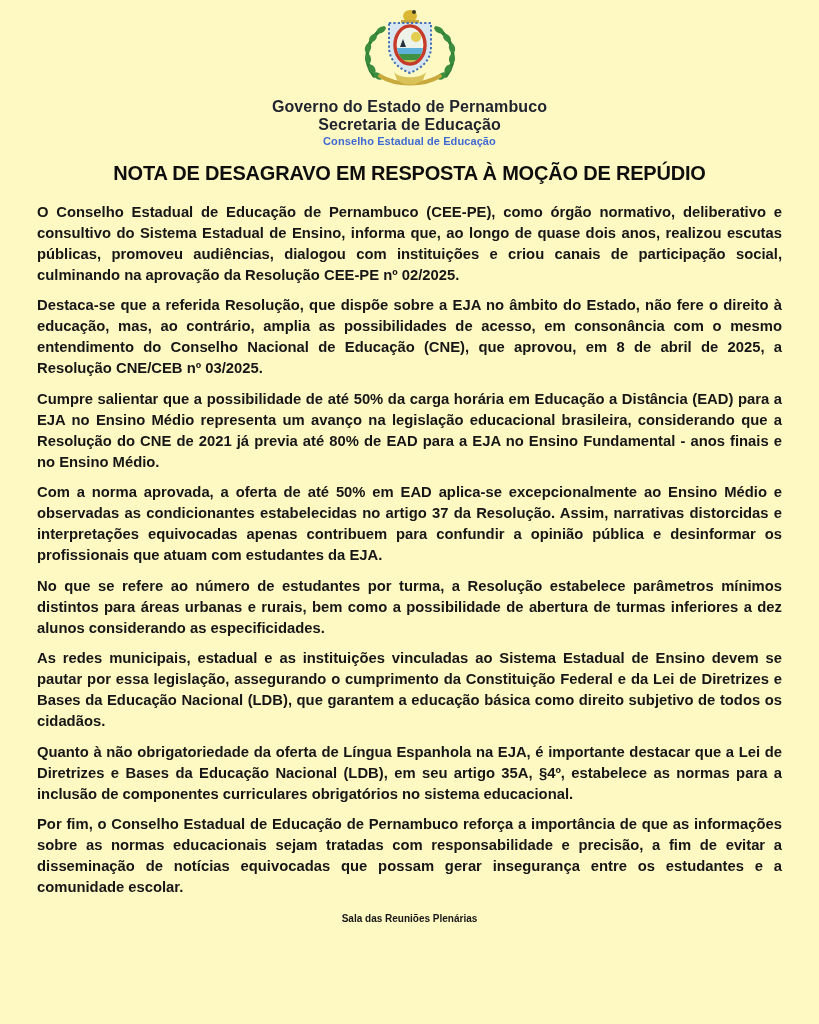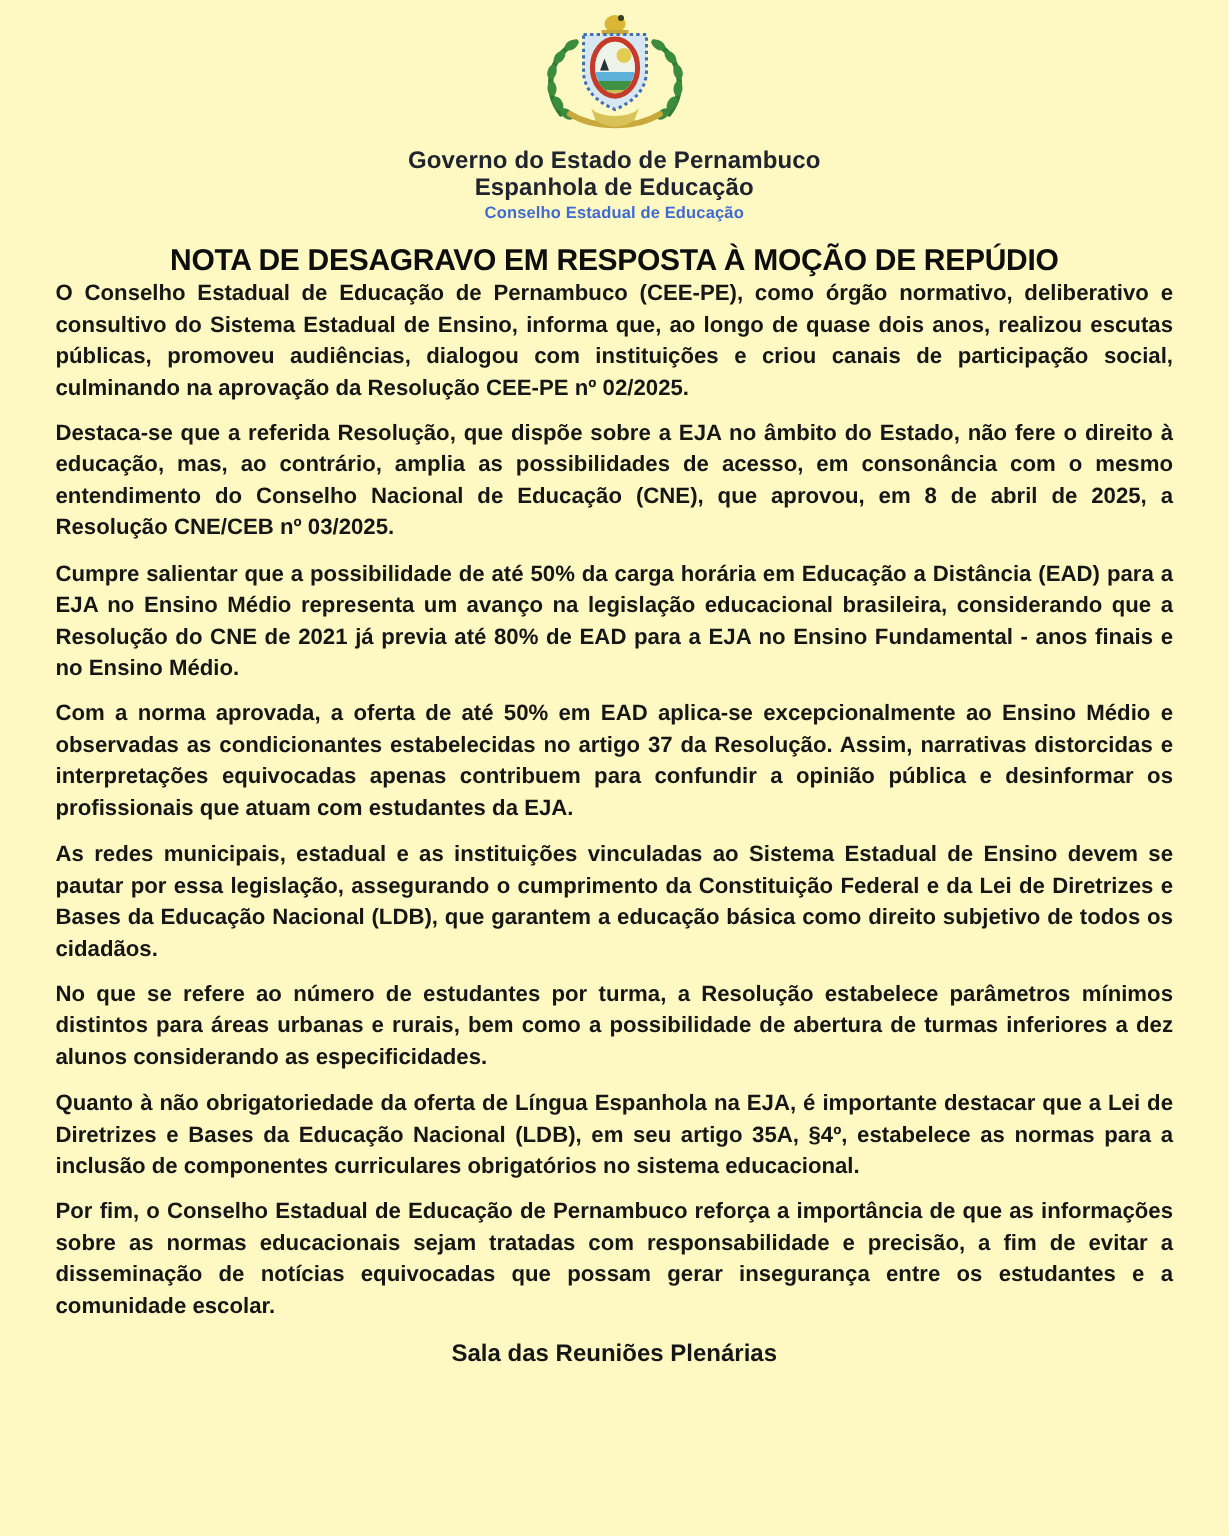--- a/index.html
+++ b/index.html
@@ -28,35 +28,35 @@
     color: var(--council-blue, #3f6ad2);
     letter-spacing: 0.1px;
   }
   .doc-title {
     font-weight: 700;
     font-size: 20px;
     line-height: 23px;
     text-align: center;
     color: #0e0e0e;
     letter-spacing: -0.2px;
-    margin: 11px 0 0 0;
+    margin: 11px 0 17px 0;
   }
   .doc-body p {
     font-weight: 700;
     font-size: 14.8px;
     line-height: 21px;
     text-align: justify;
     color: var(--body-text, #161616);
     margin: 0 0 9.5px 0;
   }
   .doc-footer {
     margin-top: 10px;
     text-align: center;
     font-weight: 700;
-    font-size: 16px;
+    font-size: 10px;
     line-height: 21px;
     color: var(--body-text, #161616);
   }
 </style>
 </head>
 <body>
 
 <div class="page">
 
   <div class="doc-header">
@@ -102,33 +102,33 @@
             <rect x="50" y="42" width="32" height="6" fill="#5db1d8"></rect>
             <path d="M50,48 h32 v8 h-32 z" fill="#3f9143"></path>
             <rect x="50" y="54" width="32" height="4" fill="#cdc04a"></rect>
           </g>
 
           <path d="M50,66 c5,7 27,7 32,0 l-3,8 c-8,6 -18,6 -26,0 z" fill="#d9c257"></path>
         </svg>
       </span>
     </div>
     <div class="gov-line">Governo do Estado de Pernambuco</div>
-    <div class="gov-line">Espanhola de Educação</div>
+    <div class="gov-line">Secretaria de Educação</div>
     <div class="council-line">Conselho Estadual de Educação</div>
   </div>
 
   <h1 class="doc-title">NOTA DE DESAGRAVO EM RESPOSTA À MOÇÃO DE REPÚDIO</h1>
 
   <div class="doc-body">
     <p>O Conselho Estadual de Educação de Pernambuco (CEE-PE), como órgão normativo, deliberativo e consultivo do Sistema Estadual de Ensino, informa que, ao longo de quase dois anos, realizou escutas públicas, promoveu audiências, dialogou com instituições e criou canais de participação social, culminando na aprovação da Resolução CEE-PE nº 02/2025.</p>
     <p>Destaca-se que a referida Resolução, que dispõe sobre a EJA no âmbito do Estado, não fere o direito à educação, mas, ao contrário, amplia as possibilidades de acesso, em consonância com o mesmo entendimento do Conselho Nacional de Educação (CNE), que aprovou, em 8 de abril de 2025, a Resolução CNE/CEB nº 03/2025.</p>
     <p>Cumpre salientar que a possibilidade de até 50% da carga horária em Educação a Distância (EAD) para a EJA no Ensino Médio representa um avanço na legislação educacional brasileira, considerando que a Resolução do CNE de 2021 já previa até 80% de EAD para a EJA no Ensino Fundamental - anos finais e no Ensino Médio.</p>
     <p>Com a norma aprovada, a oferta de até 50% em EAD aplica-se excepcionalmente ao Ensino Médio e observadas as condicionantes estabelecidas no artigo 37 da Resolução. Assim, narrativas distorcidas e interpretações equivocadas apenas contribuem para confundir a opinião pública e desinformar os profissionais que atuam com estudantes da EJA.</p>
+    <p>No que se refere ao número de estudantes por turma, a Resolução estabelece parâmetros mínimos distintos para áreas urbanas e rurais, bem como a possibilidade de abertura de turmas inferiores a dez alunos considerando as especificidades.</p>
     <p>As redes municipais, estadual e as instituições vinculadas ao Sistema Estadual de Ensino devem se pautar por essa legislação, assegurando o cumprimento da Constituição Federal e da Lei de Diretrizes e Bases da Educação Nacional (LDB), que garantem a educação básica como direito subjetivo de todos os cidadãos.</p>
-    <p>No que se refere ao número de estudantes por turma, a Resolução estabelece parâmetros mínimos distintos para áreas urbanas e rurais, bem como a possibilidade de abertura de turmas inferiores a dez alunos considerando as especificidades.</p>
     <p>Quanto à não obrigatoriedade da oferta de Língua Espanhola na EJA, é importante destacar que a Lei de Diretrizes e Bases da Educação Nacional (LDB), em seu artigo 35A, §4º, estabelece as normas para a inclusão de componentes curriculares obrigatórios no sistema educacional.</p>
     <p>Por fim, o Conselho Estadual de Educação de Pernambuco reforça a importância de que as informações sobre as normas educacionais sejam tratadas com responsabilidade e precisão, a fim de evitar a disseminação de notícias equivocadas que possam gerar insegurança entre os estudantes e a comunidade escolar.</p>
   </div>
 
   <div class="doc-footer">
     <div>Sala das Reuniões Plenárias</div>
   </div>
 
 </div>
 

